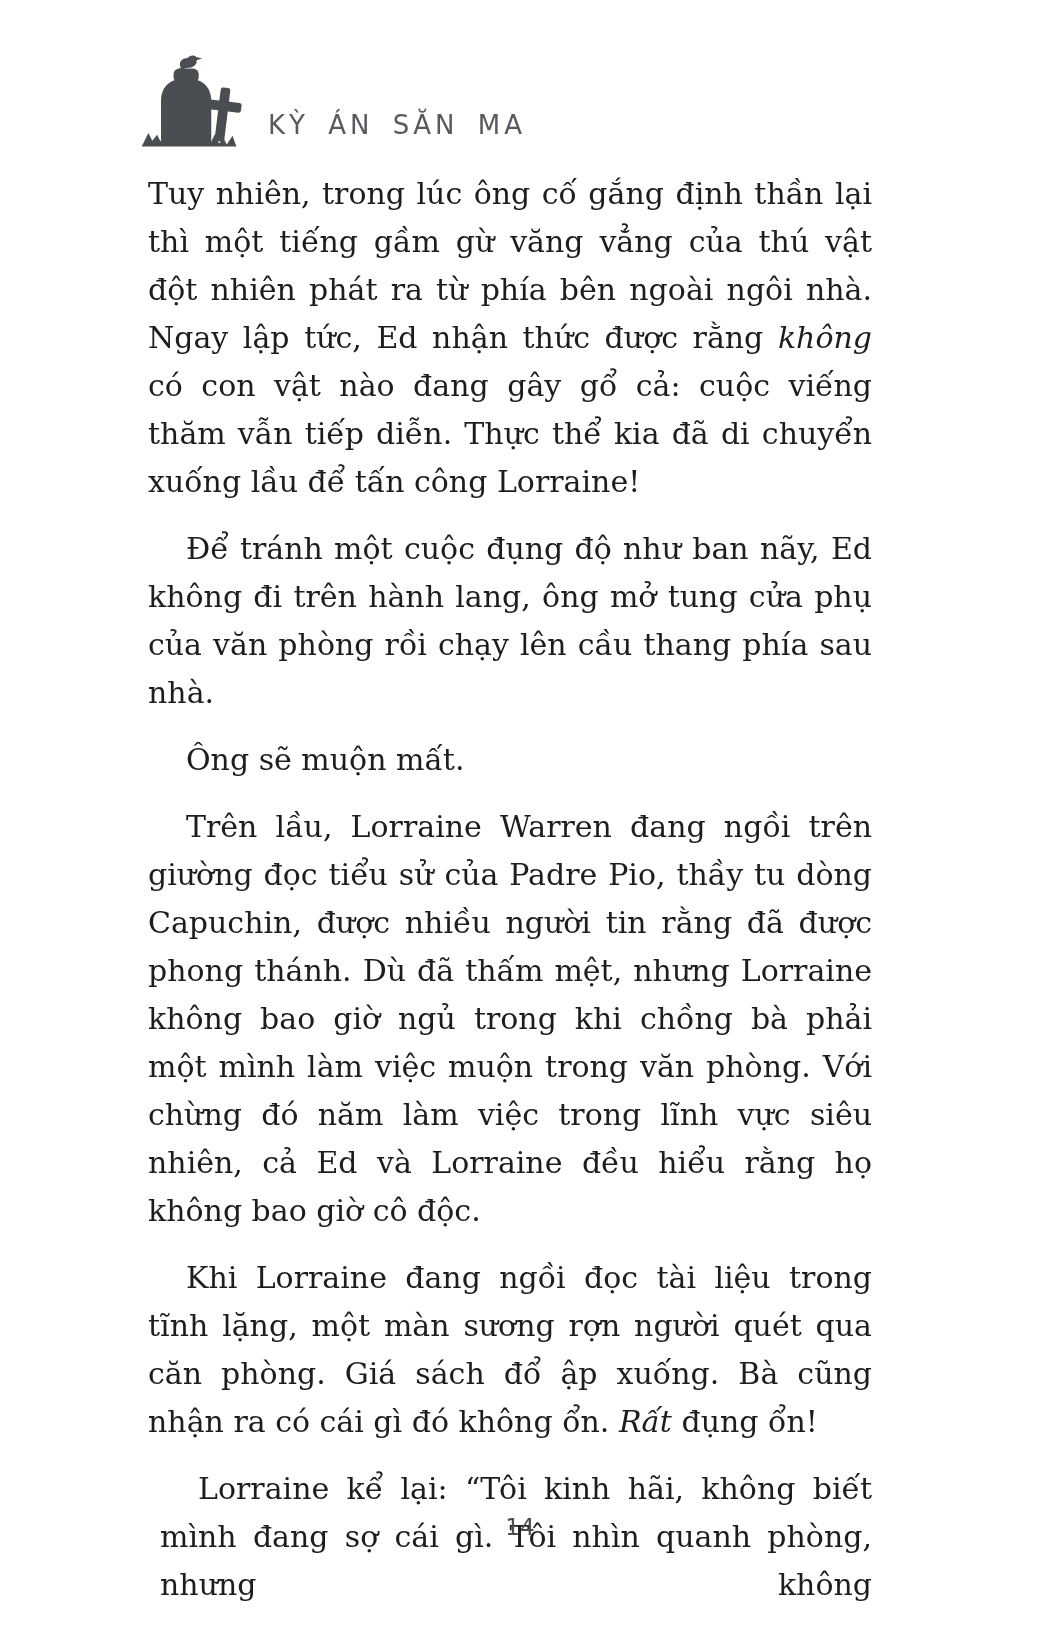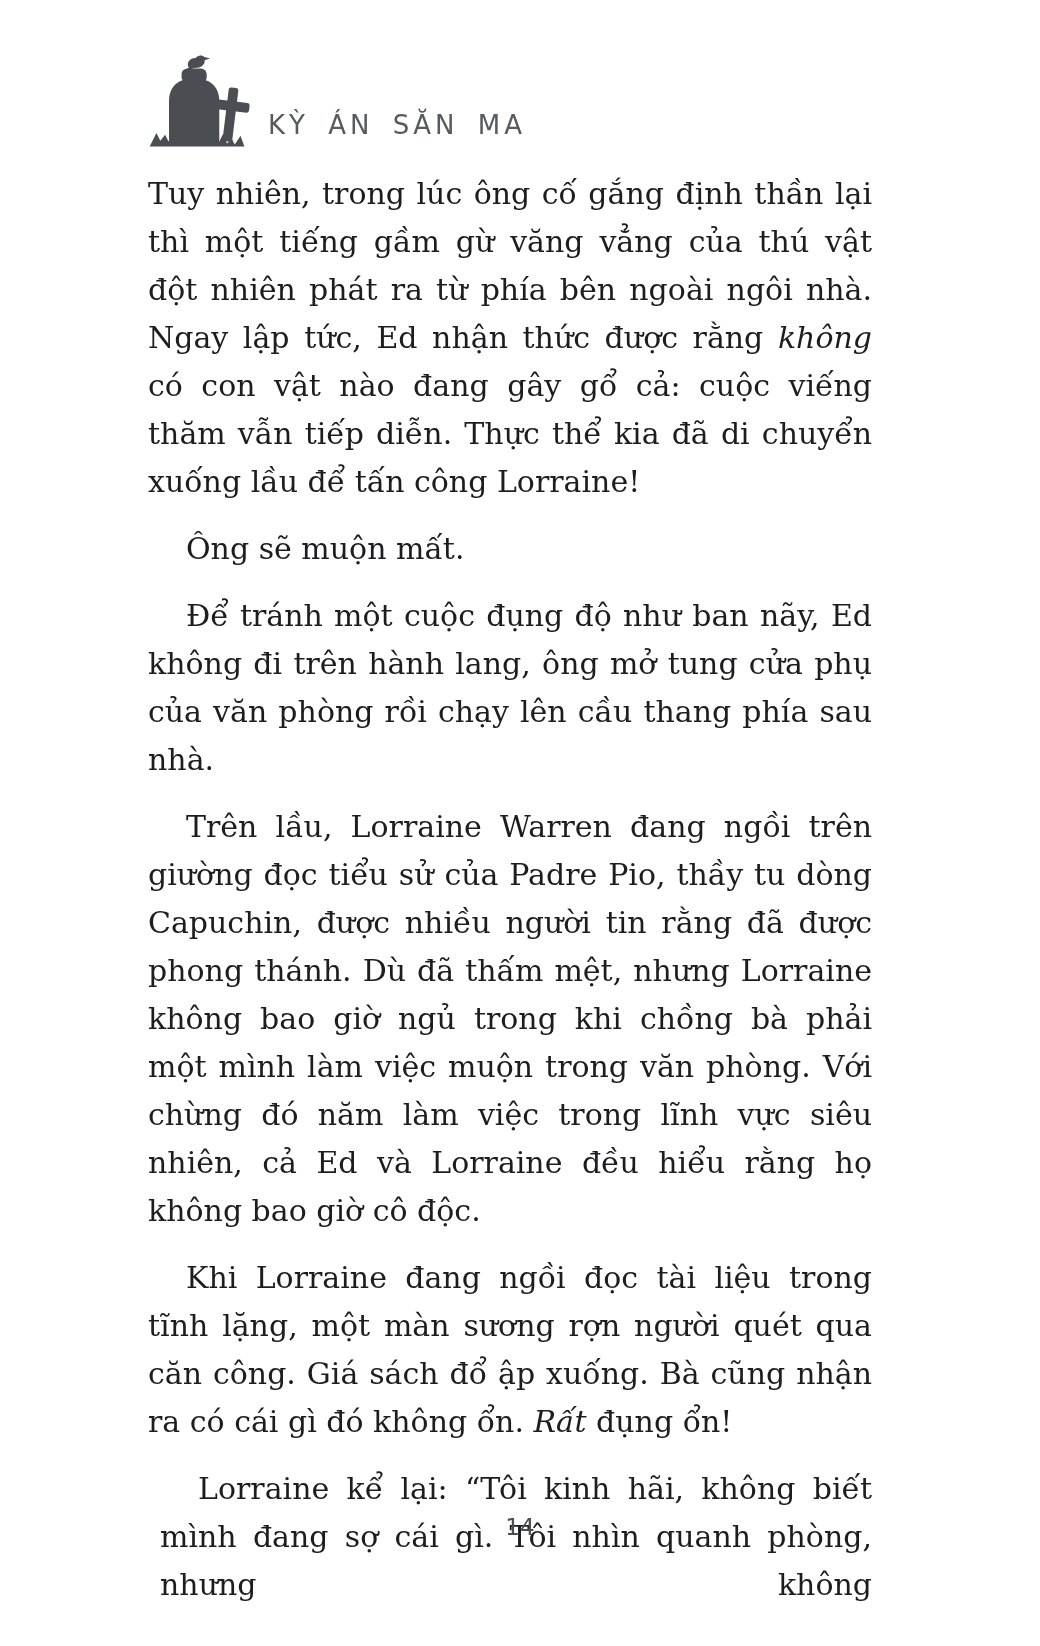--- a/index.html
+++ b/index.html
@@ -6,25 +6,25 @@
   body {
     width: 1040px;
     height: 1646px;
     position: relative;
     background: #ffffff;
     font-family: "DejaVu Serif", "Liberation Serif", serif;
     overflow: hidden;
   }
   .page-header {
     position: absolute;
-    left: 140px;
+    left: 132px;
     top: 52px;
     display: flex;
     align-items: flex-end;
-    gap: 12px;
+    gap: 20px;
   }
   .grave-icon svg {
     width: 116px;
     height: 98px;
     display: block;
   }
   .book-title {
     font-family: "DejaVu Sans", "Liberation Sans", sans-serif;
     font-size: 26px;
     letter-spacing: 4px;
@@ -83,24 +83,24 @@
         <path d="M10 97 L17 83 L21 91 L26 85 L29.5 92 L35 80 L39 92 L44 86 L47 93 L52 83 L56 93 L61 87 L64 93 L69 82 L73 93 L78 88 L81 94 L86 84 L90 94 L95 89 L98 95 L104 86 L108 97 Z"></path>
       </g>
     </svg>
   </span>
   <span class="book-title">KỲ ÁN SĂN MA</span>
 </div>
 
 <main class="body-text">
   <p class="para no-indent"><span>Tuy nhiên, trong lúc ông cố gắng định thần lại thì một tiếng gầm gừ văng vẳng của thú vật đột nhiên phát ra từ phía bên ngoài ngôi nhà. Ngay lập tức, Ed nhận thức được rằng </span><em class="it">không</em><span> có con vật nào đang gây gổ cả: cuộc viếng thăm vẫn tiếp diễn. Thực thể kia đã di chuyển xuống lầu để tấn công Lorraine!</span></p>
 
+  <p class="para"><span>Để tránh một cuộc đụng độ như ban nãy, Ed không đi trên hành lang, ông mở tung cửa phụ của văn phòng rồi chạy lên cầu thang phía sau nhà.</span></p>
+
   <p class="para"><span>Ông sẽ muộn mất.</span></p>
-
-  <p class="para"><span>Để tránh một cuộc đụng độ như ban nãy, Ed không đi trên hành lang, ông mở tung cửa phụ của văn phòng rồi chạy lên cầu thang phía sau nhà.</span></p>
 
   <p class="para"><span>Trên lầu, Lorraine Warren đang ngồi trên giường đọc tiểu sử của Padre Pio, thầy tu dòng Capuchin, được nhiều người tin rằng đã được phong thánh. Dù đã thấm mệt, nhưng Lorraine không bao giờ ngủ trong khi chồng bà phải một mình làm việc muộn trong văn phòng. Với chừng đó năm làm việc trong lĩnh vực siêu nhiên, cả Ed và Lorraine đều hiểu rằng họ không bao giờ cô độc.</span></p>
 
-  <p class="para"><span>Khi Lorraine đang ngồi đọc tài liệu trong tĩnh lặng, một màn sương rợn người quét qua căn công. Giá sách đổ ập xuống. Bà cũng nhận ra có cái gì đó không ổn. </span><em class="it">Rất</em><span> đụng ổn!</span></p>
+  <p class="para"><span>Khi Lorraine đang ngồi đọc tài liệu trong tĩnh lặng, một màn sương rợn người quét qua căn phòng. Giá sách đổ ập xuống. Bà cũng nhận ra có cái gì đó không ổn. </span><em class="it">Rất</em><span> đụng ổn!</span></p>
 
   <p class="para justify-last"><span>Lorraine kể lại: “Tôi kinh hãi, không biết mình đang sợ cái gì. Tôi nhìn quanh phòng, nhưng không</span></p>
 </main>
 
 <div class="page-number">14</div>
 
 </body></html>

